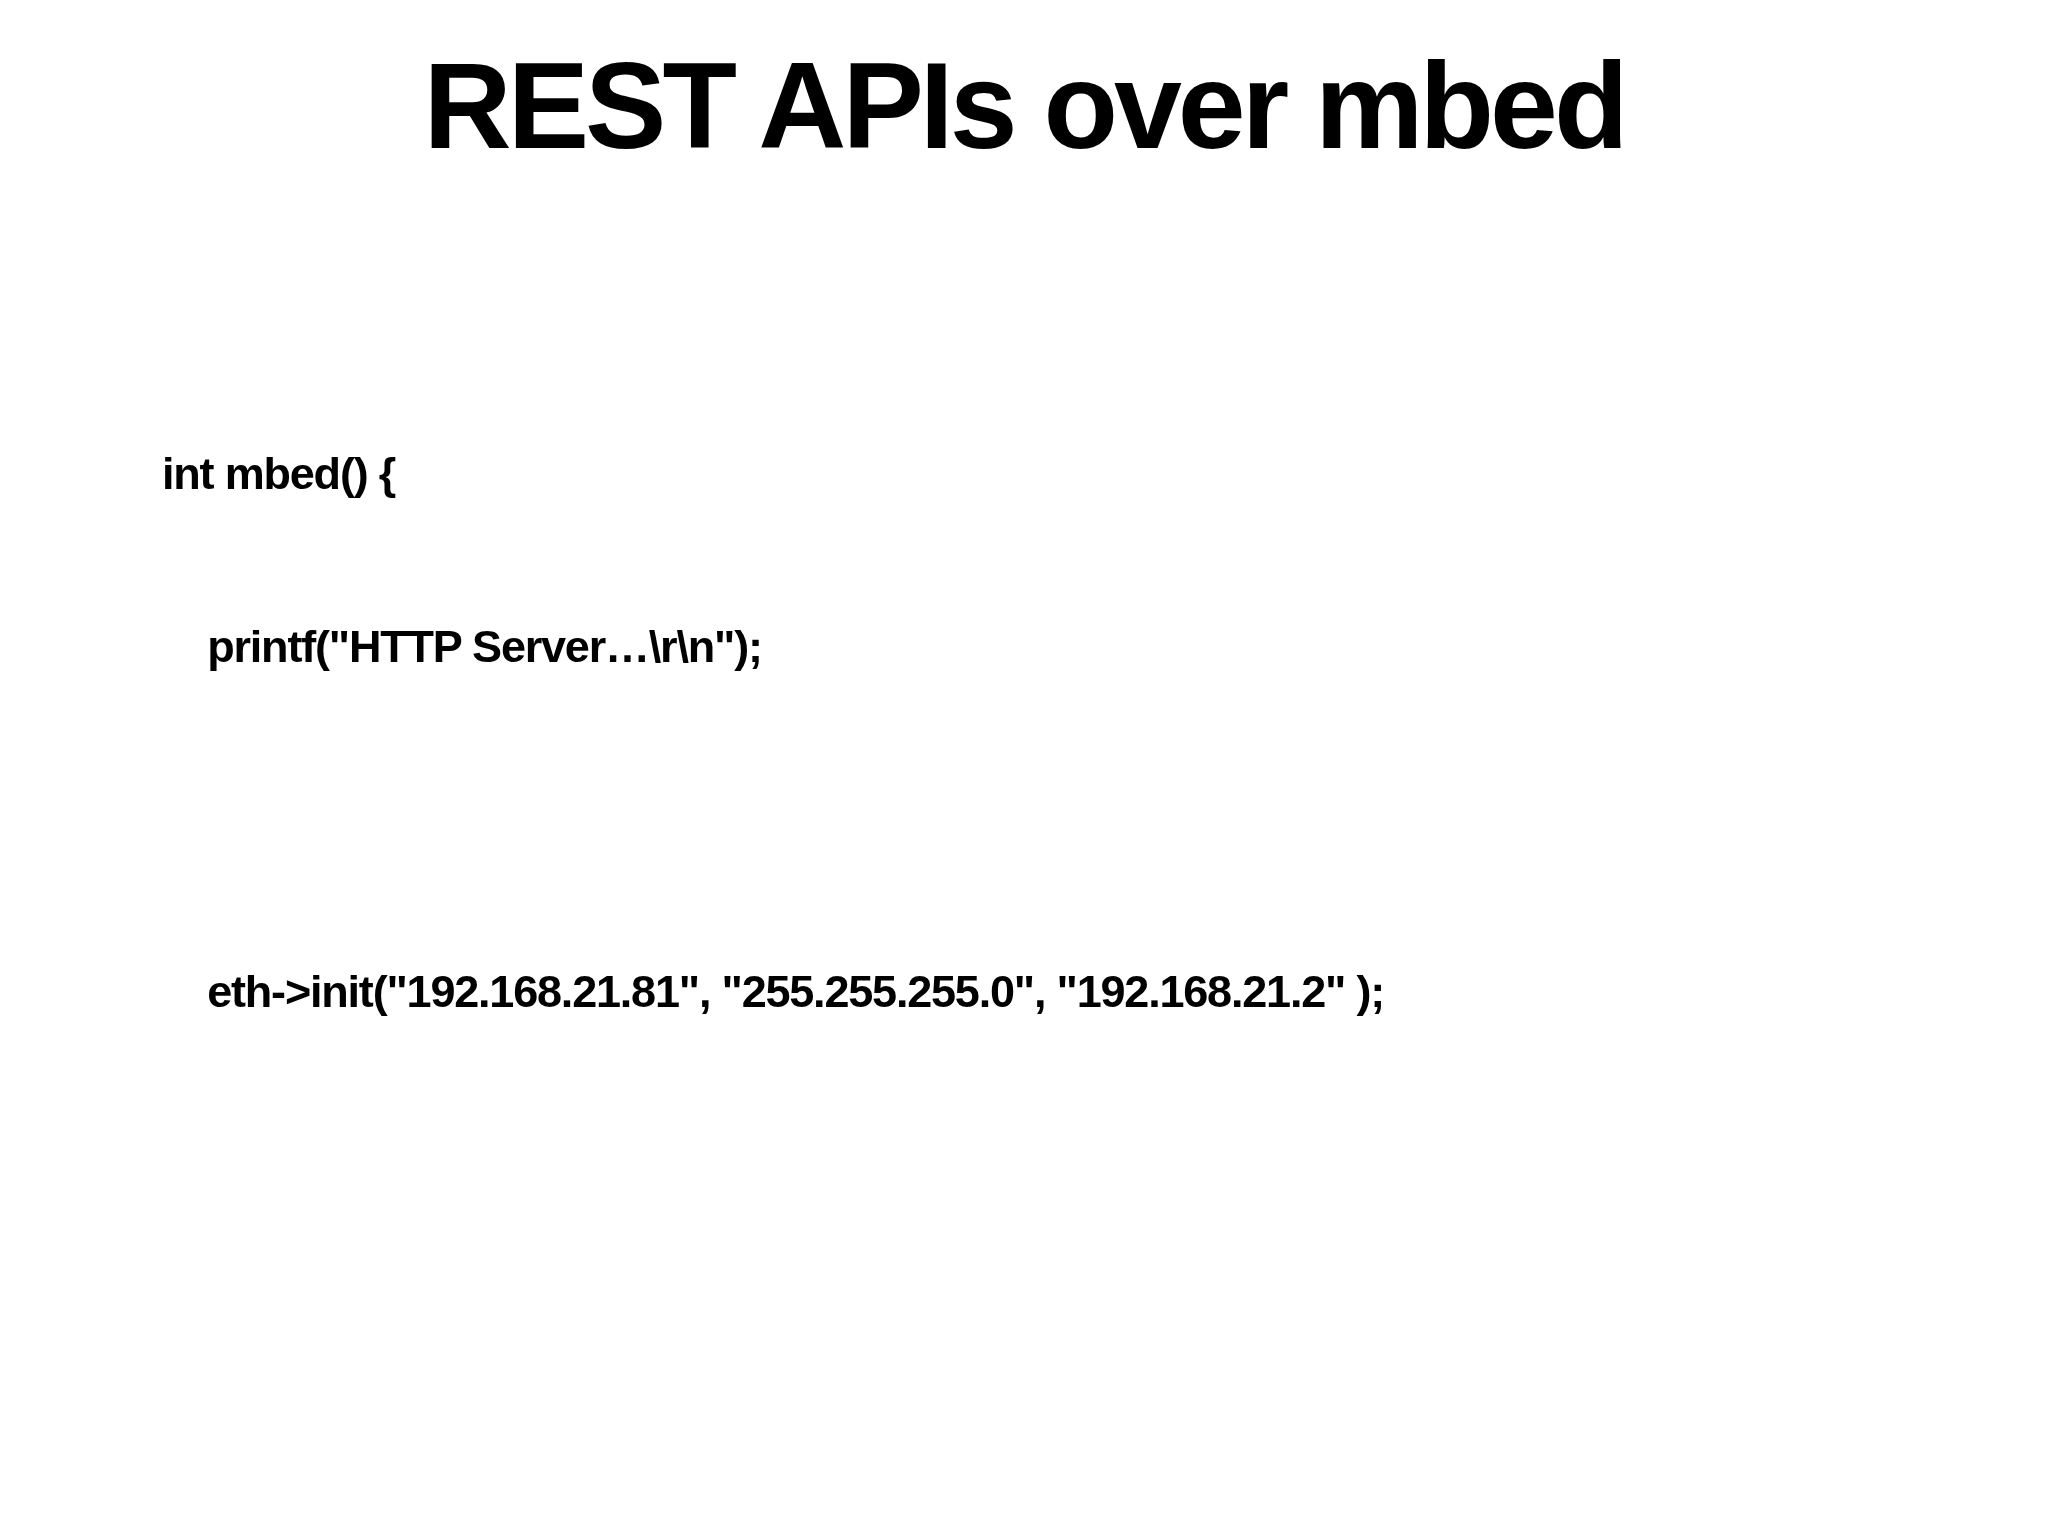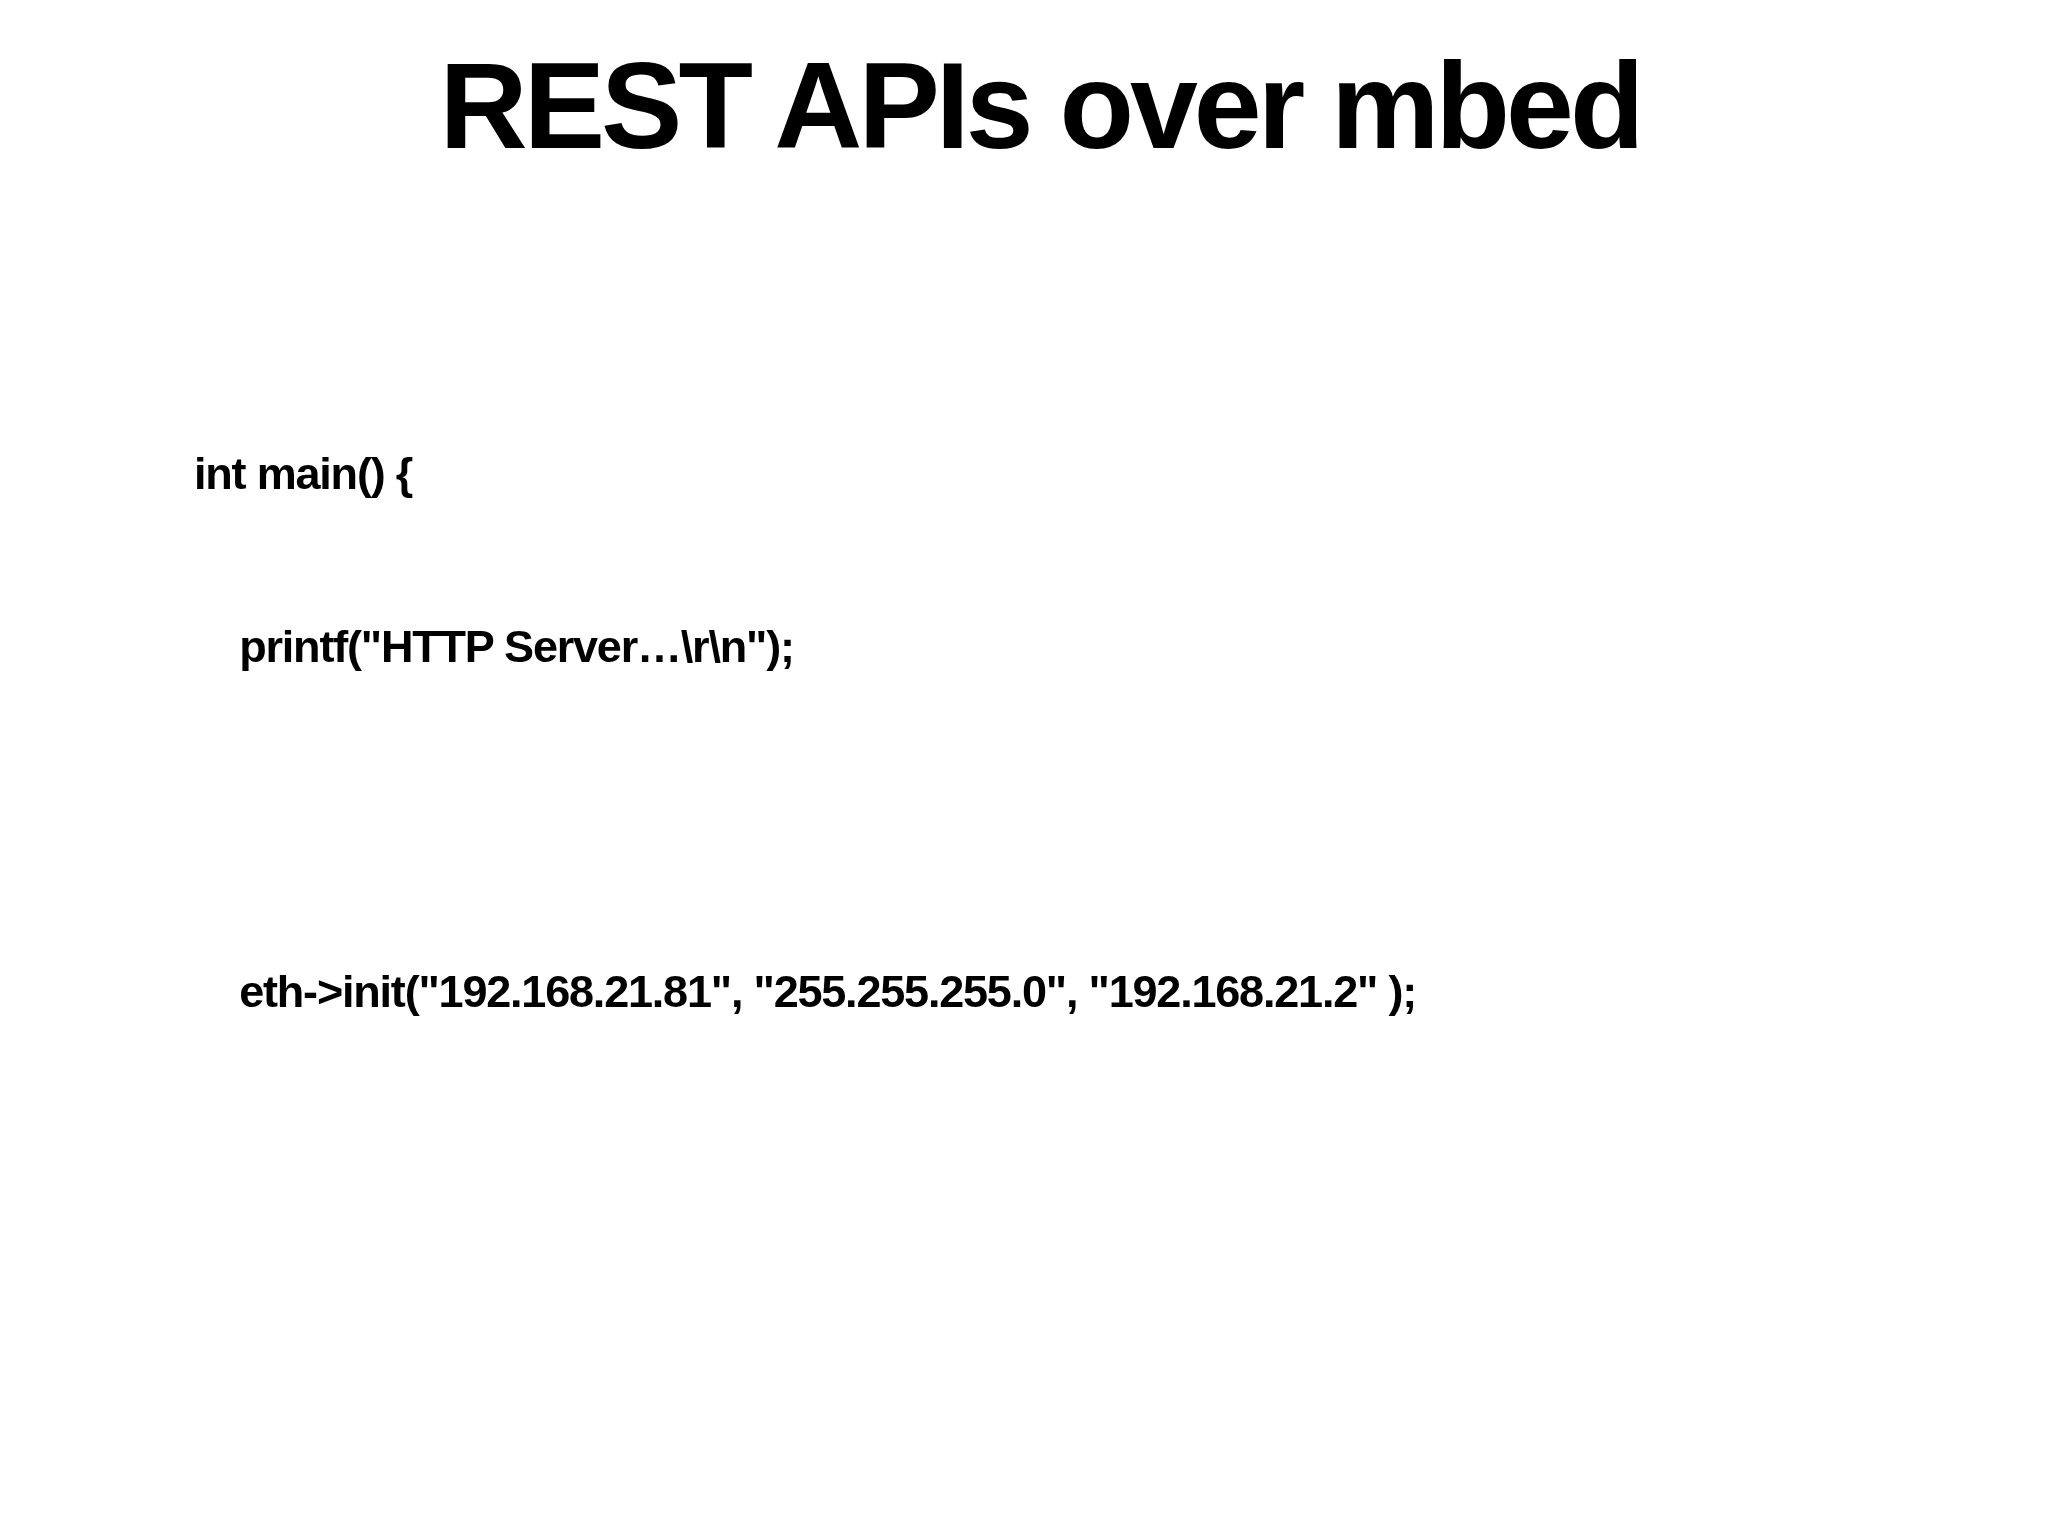--- a/index.html
+++ b/index.html
@@ -12,21 +12,20 @@
     height: 1536px;
     position: relative;
     overflow: hidden;
     font-family: "Liberation Sans", sans-serif;
     color: #000000;
   }
   .slide {
     position: absolute;
     inset: 0;
     background: #ffffff;
-    margin-left: 32px;
   }
   .slide-title {
     margin: 36px 0 0 0;
     text-align: center;
     font-size: 122px;
     line-height: 1.15;
     font-weight: 800;
     letter-spacing: -4px;
     color: #000000;
     white-space: nowrap;
@@ -50,21 +49,21 @@
   }
 </style>
 </head>
 <body>
 
 <div class="slide">
 
   <h1 class="slide-title">REST APIs over mbed</h1>
 
   <div class="code-block">
-    <div class="code-line">int main() {</div>
+    <div class="code-line">int mbed() {</div>
     <div class="code-line">    printf("HTTP Server…\r\n");</div>
     <div class="code-line"></div>
     <div class="code-line">    eth-&gt;init("192.168.21.81", "255.255.255.0", "192.168.21.2" );</div>
     <div class="code-line"></div>
     
     
     
     
     
     

